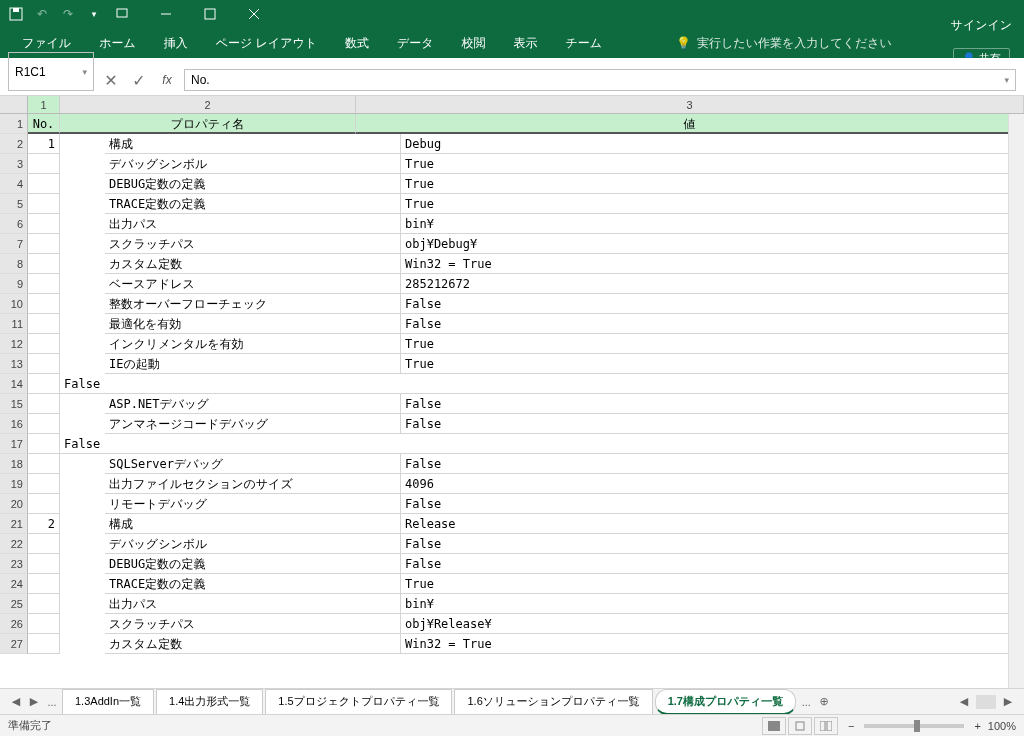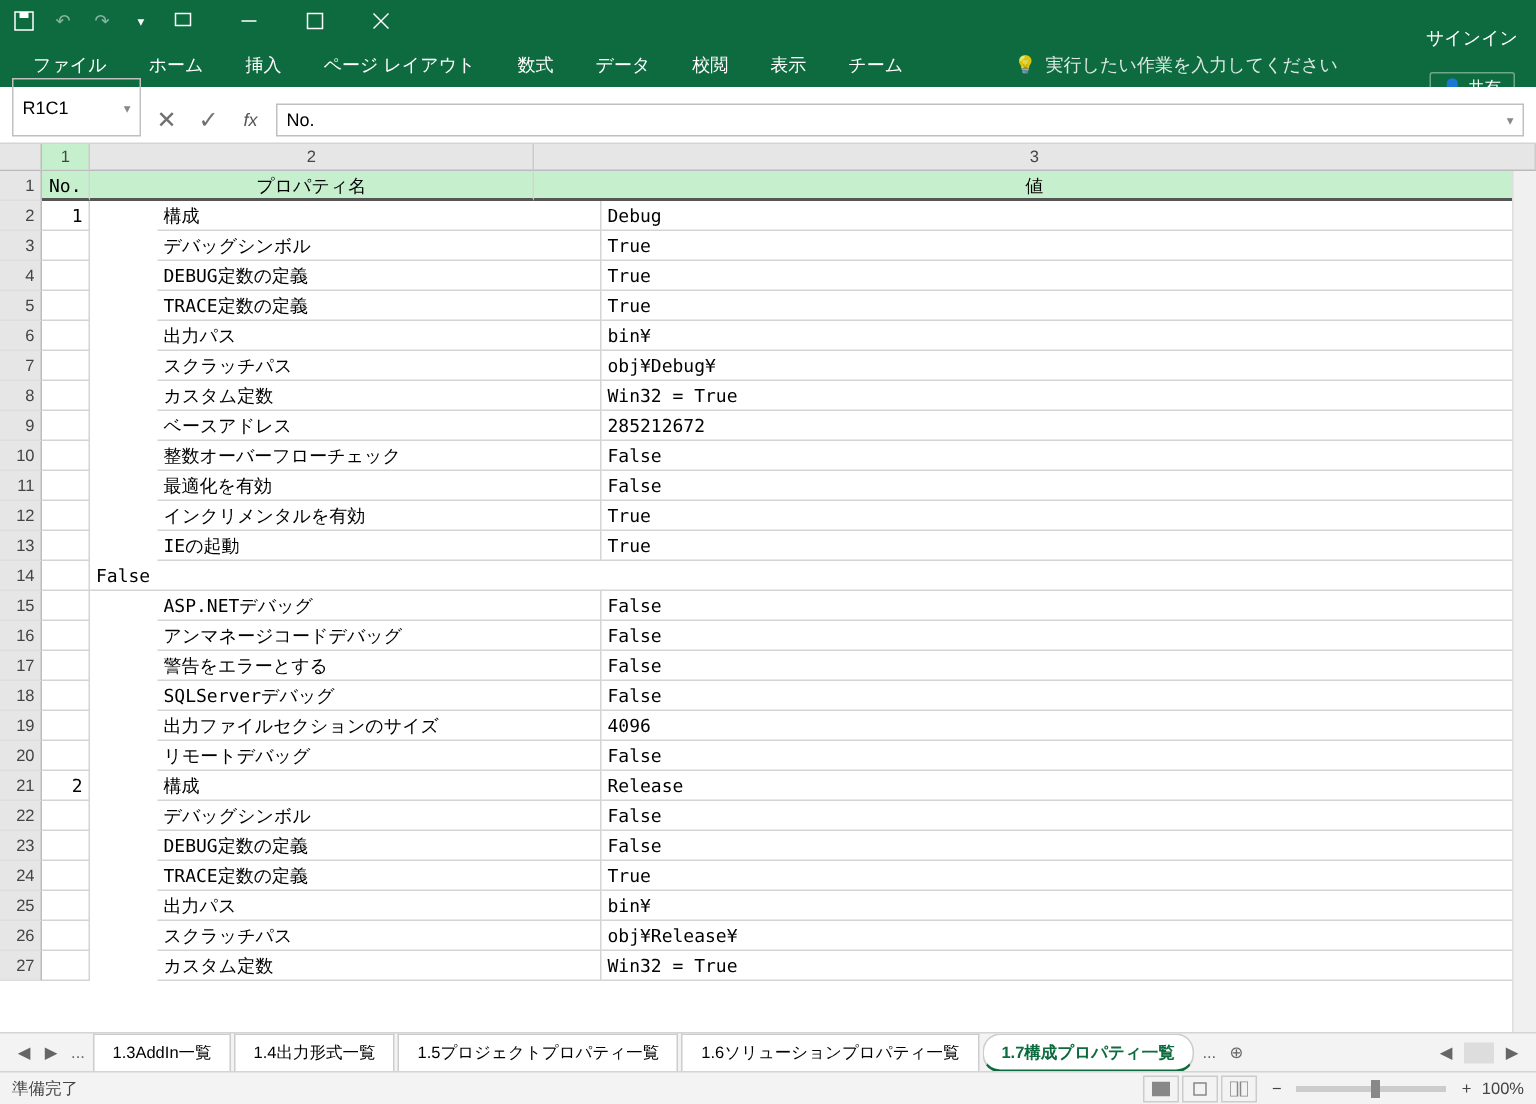--- a/index.html
+++ b/index.html
@@ -228,21 +228,20 @@
       </div>
       <div class="grid-row">
         <div class="row-head">16</div>
         <div class="cell c1"></div>
         <div class="cell c2 data">アンマネージコードデバッグ</div>
         <div class="cell c3 data">False</div>
       </div>
       <div class="grid-row">
         <div class="row-head">17</div>
         <div class="cell c1"></div>
-        <div class="cell c2 data">警告をエラーとする</div>
         <div class="cell c3 data">False</div>
       </div>
       <div class="grid-row">
         <div class="row-head">18</div>
         <div class="cell c1"></div>
         <div class="cell c2 data">SQLServerデバッグ</div>
         <div class="cell c3 data">False</div>
       </div>
       <div class="grid-row">
         <div class="row-head">19</div>

